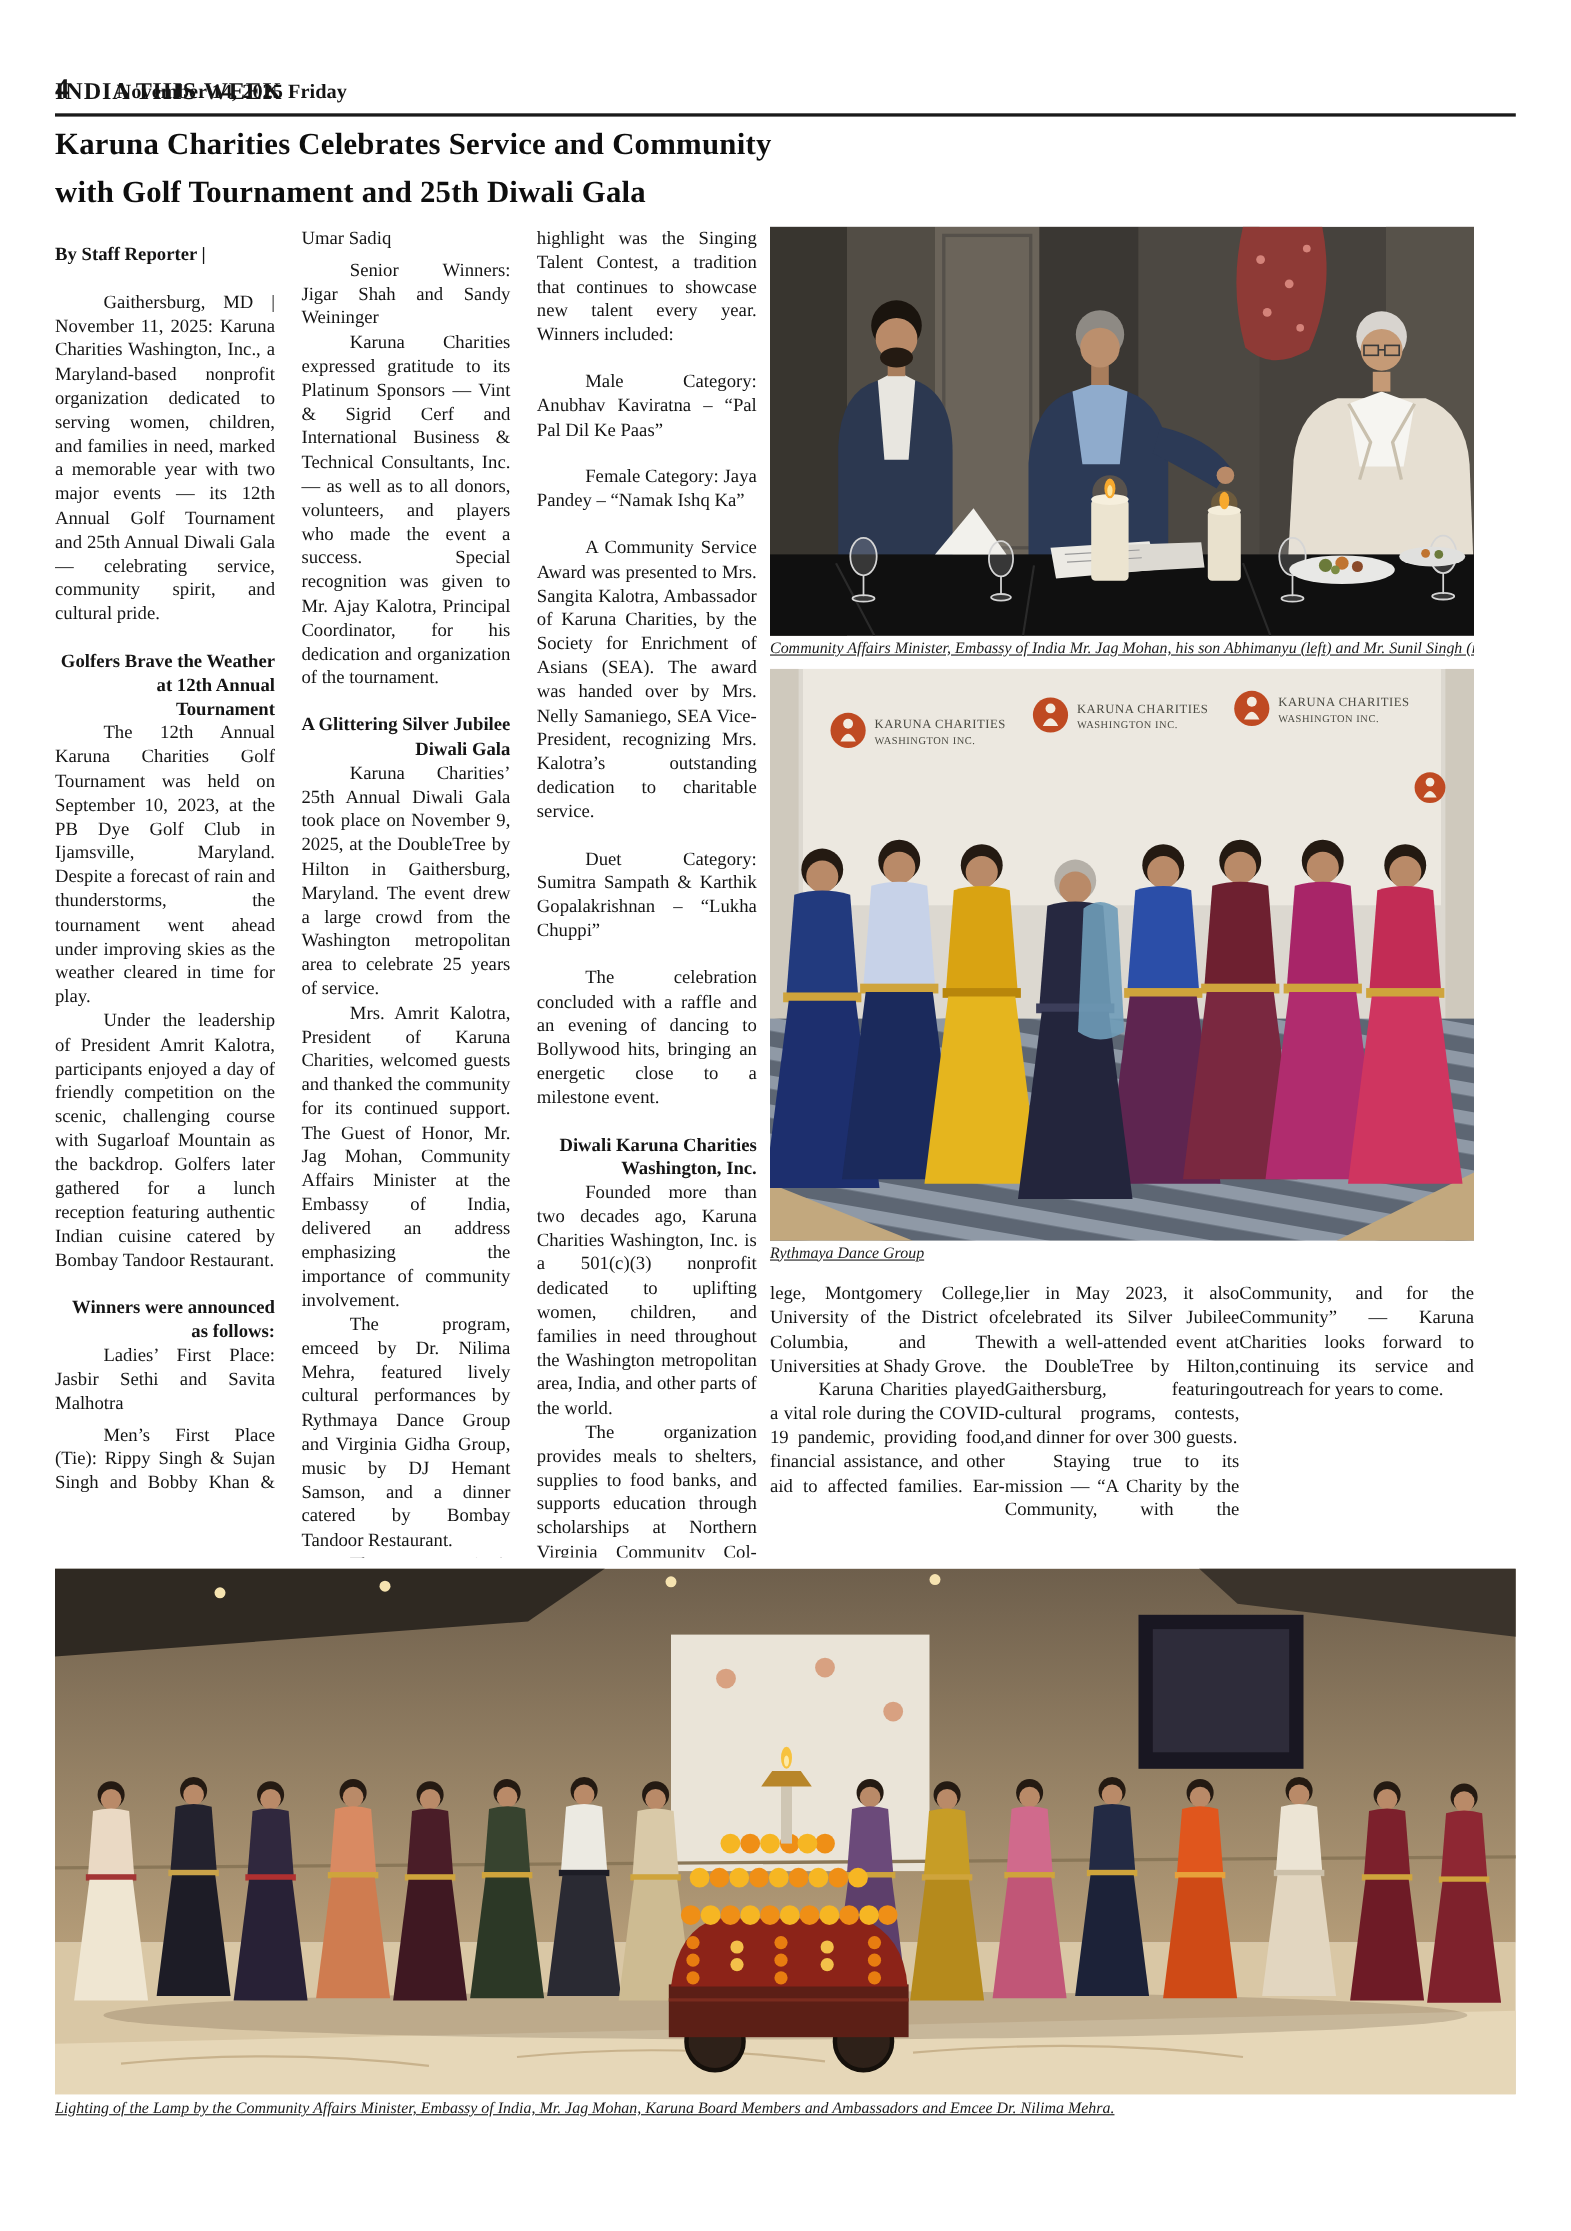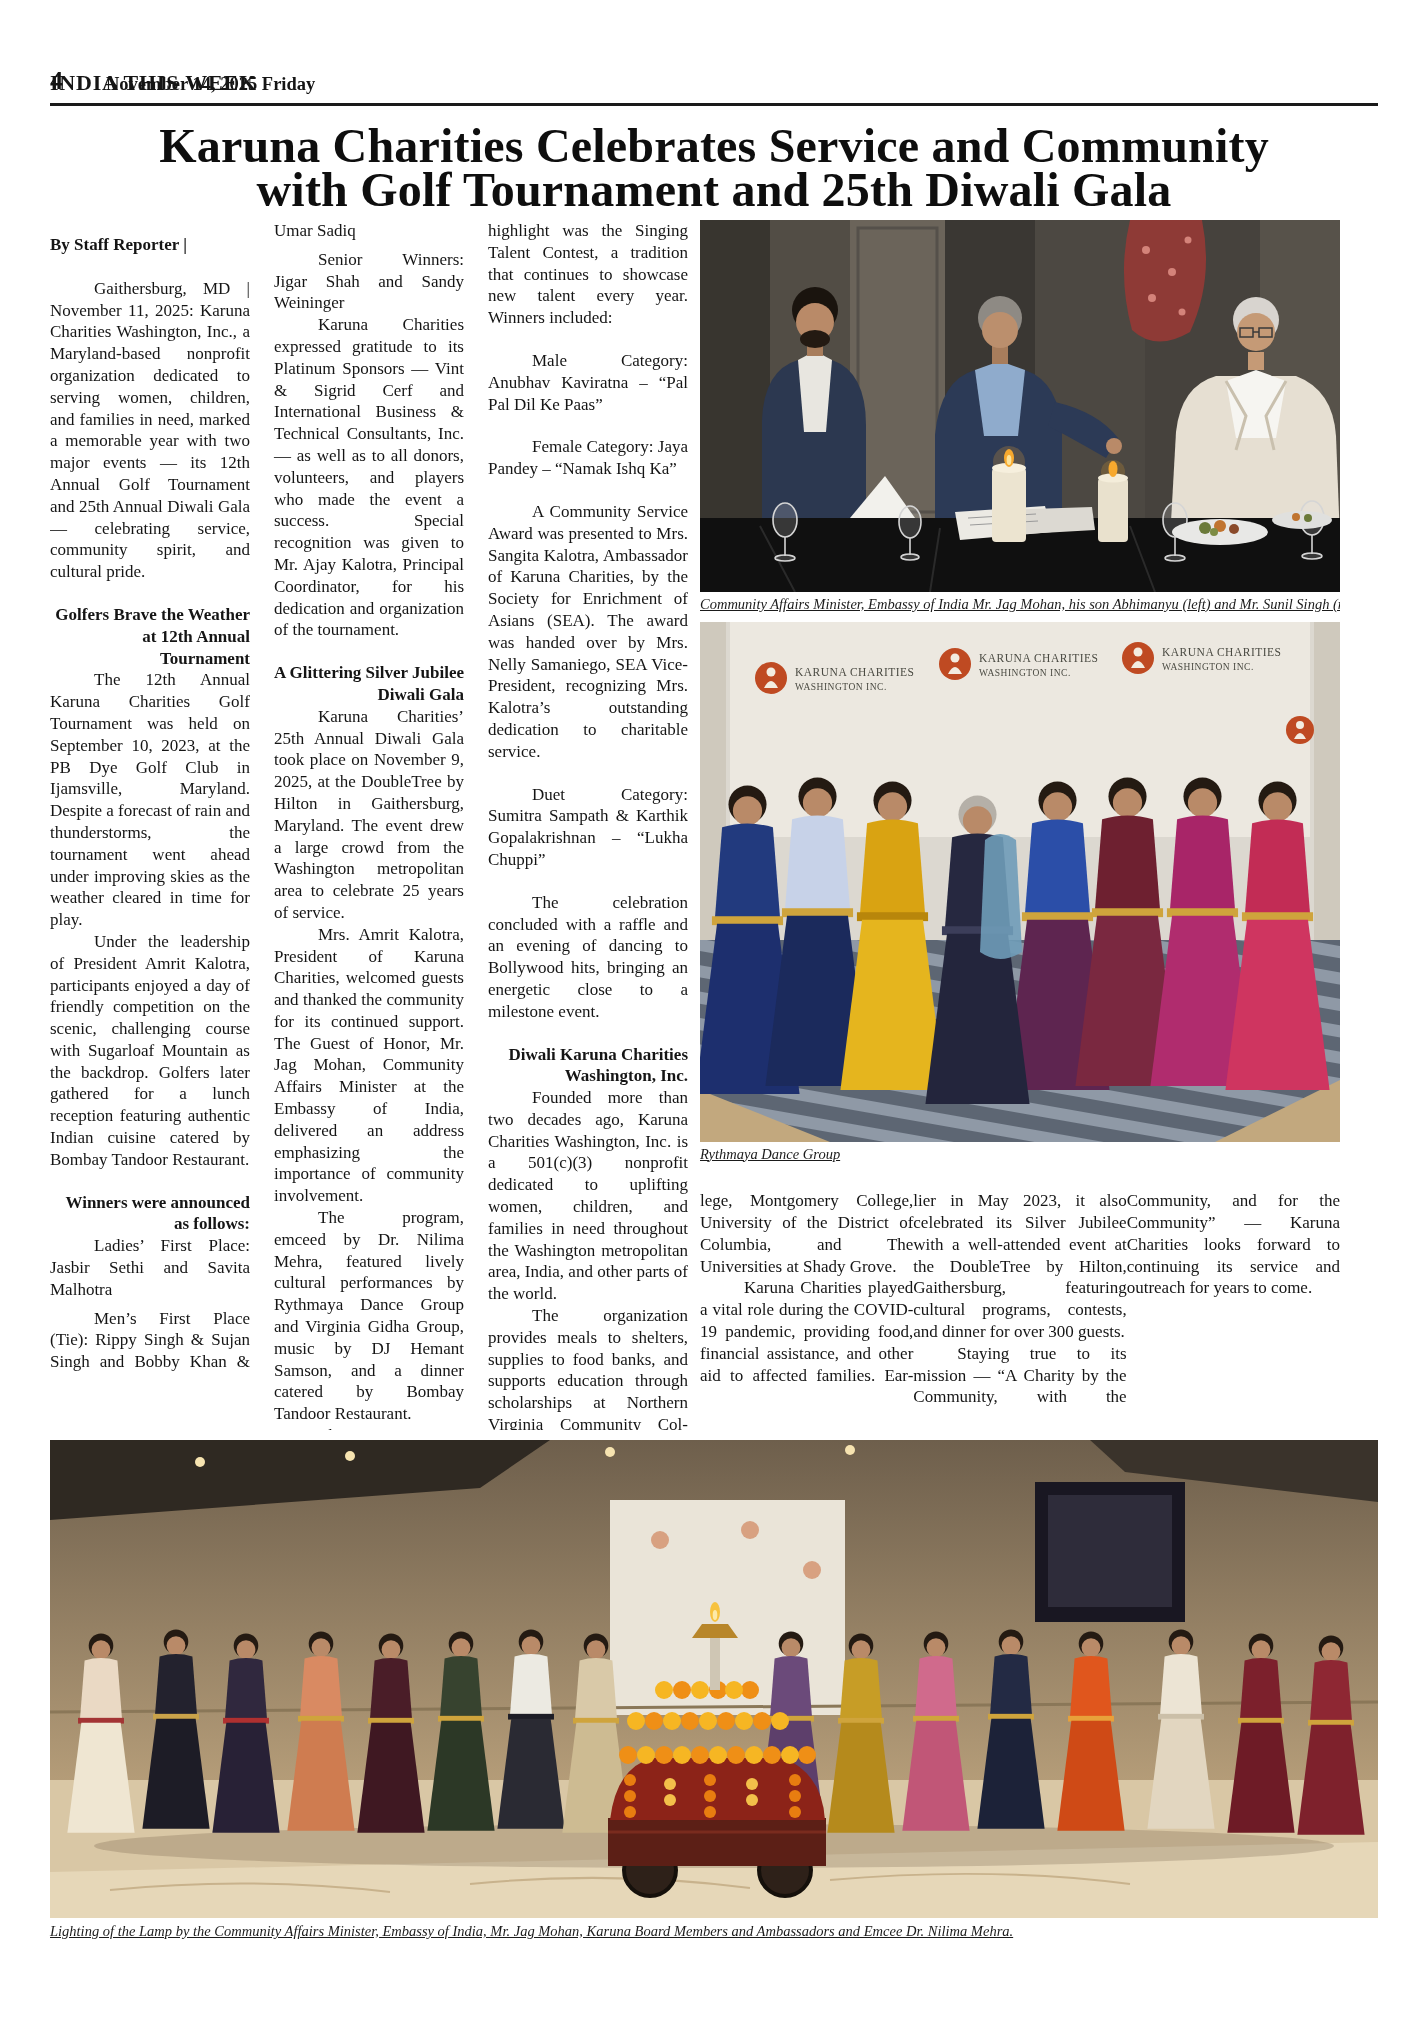--- a/index.html
+++ b/index.html
@@ -10,22 +10,22 @@
 
   
   .header-row{position:relative;margin-top:68px;height:30px}
   .page-num{position:absolute;left:0;top:0;font-size:26px;font-weight:bold;line-height:1}
   .edition-date{position:absolute;left:56px;top:6px;font-size:18.5px;font-weight:bold}
   .masthead{position:absolute;left:0;right:0;top:2px;
             font-size:22px;font-weight:bold;letter-spacing:.8px}
   .rule{margin-top:5px;border-top:3.5px solid #1a1a1a}
 
   
-  .headline{text-align:center;font-weight:bold;font-size:48px;line-height:44px;
-            margin-top:18px;letter-spacing:.2px;color:#0e0e0e}
+  .headline{text-align:left;font-weight:bold;font-size:28px;line-height:44px;
+            margin-top:4px;letter-spacing:.2px;color:#0e0e0e}
 
   
   .content{display:flex;margin-top:8px;height:1210px;overflow:hidden}
   .tcol{text-align:justify;font-size:17px;line-height:21.8px}
   .c1{width:200px}
   .c2{width:190px;margin-left:24px}
   .c3{width:200px;margin-left:24px}
   .tcol p{text-indent:44px}
   .tcol p.noind{text-indent:0}
   .tcol p.cont{text-align-last:justify}
@@ -34,21 +34,21 @@
   .byline{font-weight:bold;text-indent:0 !important;margin-top:14px;margin-bottom:22px}
   .sub{font-size:17px;line-height:21.8px;margin-top:21px;font-weight:bold;text-align:right}
 
   
   .right{width:640px;margin-left:12px}
   .photo{display:block;width:100%}
   .caption{font-style:italic;font-size:14.5px;line-height:1.35;padding:3px 0 2px;color:#1b1b1b}
   .caption .u{text-decoration:underline}
   .cap1{white-space:nowrap;overflow:hidden}
   .photo2wrap{margin-top:5px}
-  .botcols{display:flex;gap:0;margin-top:24px;height:248px;overflow:hidden}
+  .botcols{display:flex;gap:0;margin-top:13px;height:248px;overflow:hidden}
   .bcol{flex:1;text-align:justify;font-size:17px;line-height:21.8px}
   .bcol p{text-indent:0}
   .bcol p.ind{text-indent:44px}
   .bcol p.cont{text-align-last:justify}
 
   
   .photo3wrap{margin-top:10px}
   .cap3{margin-top:1px}
 </style>
 </head>

